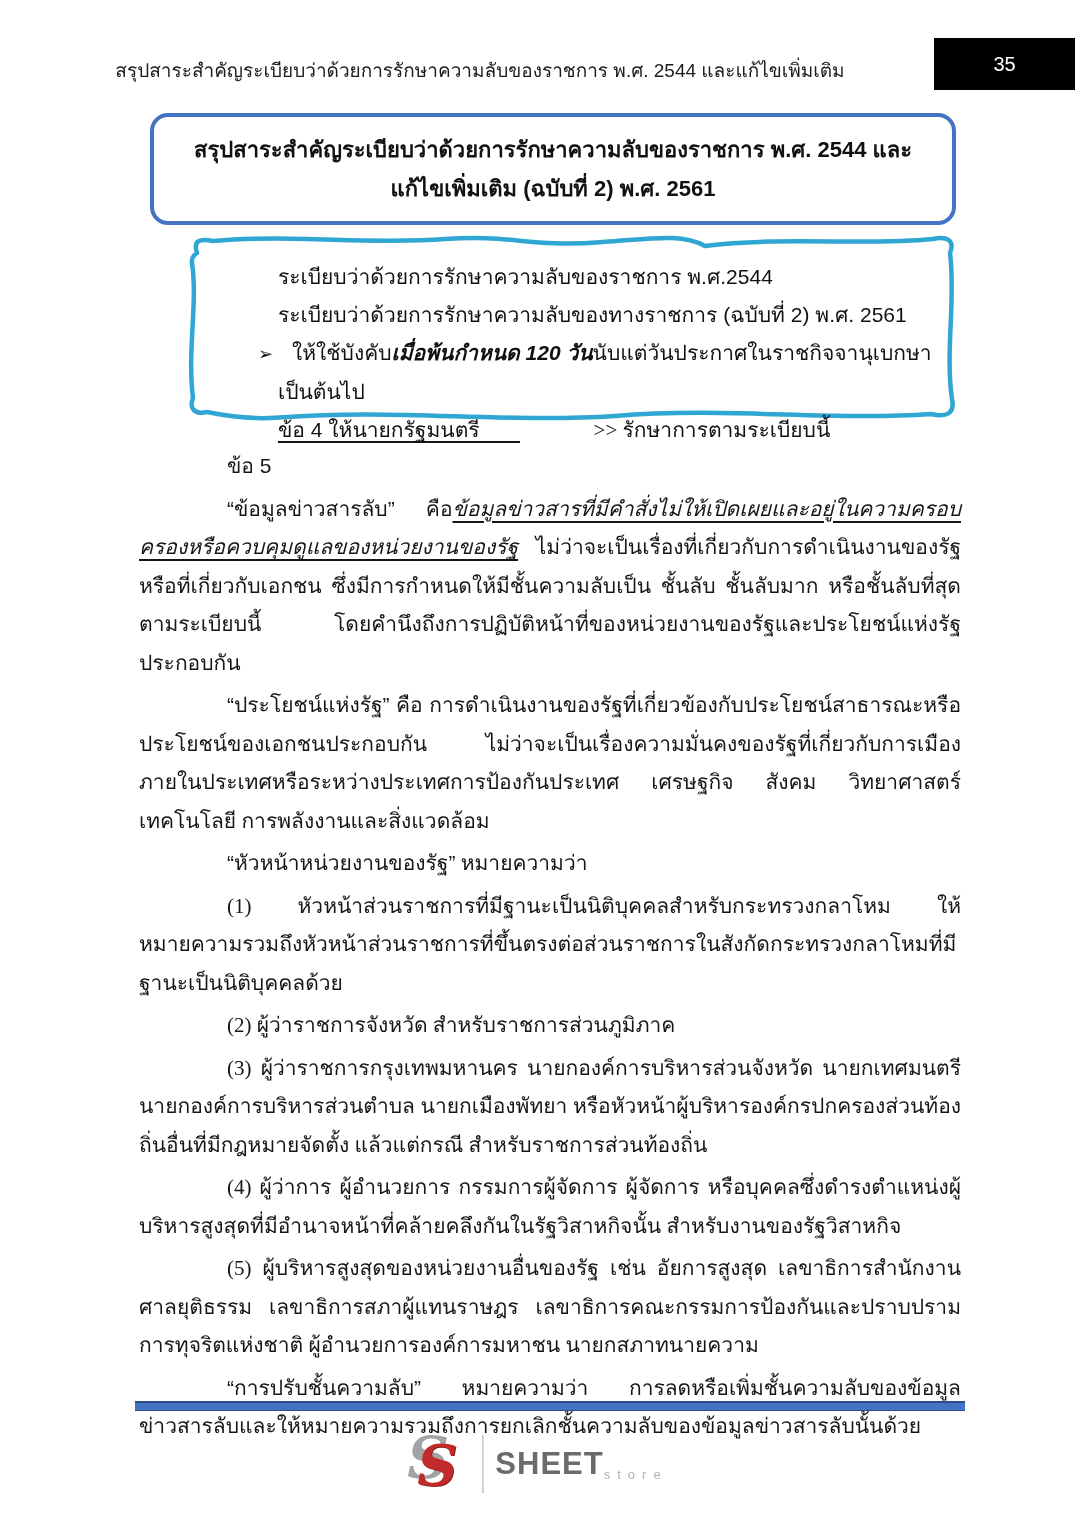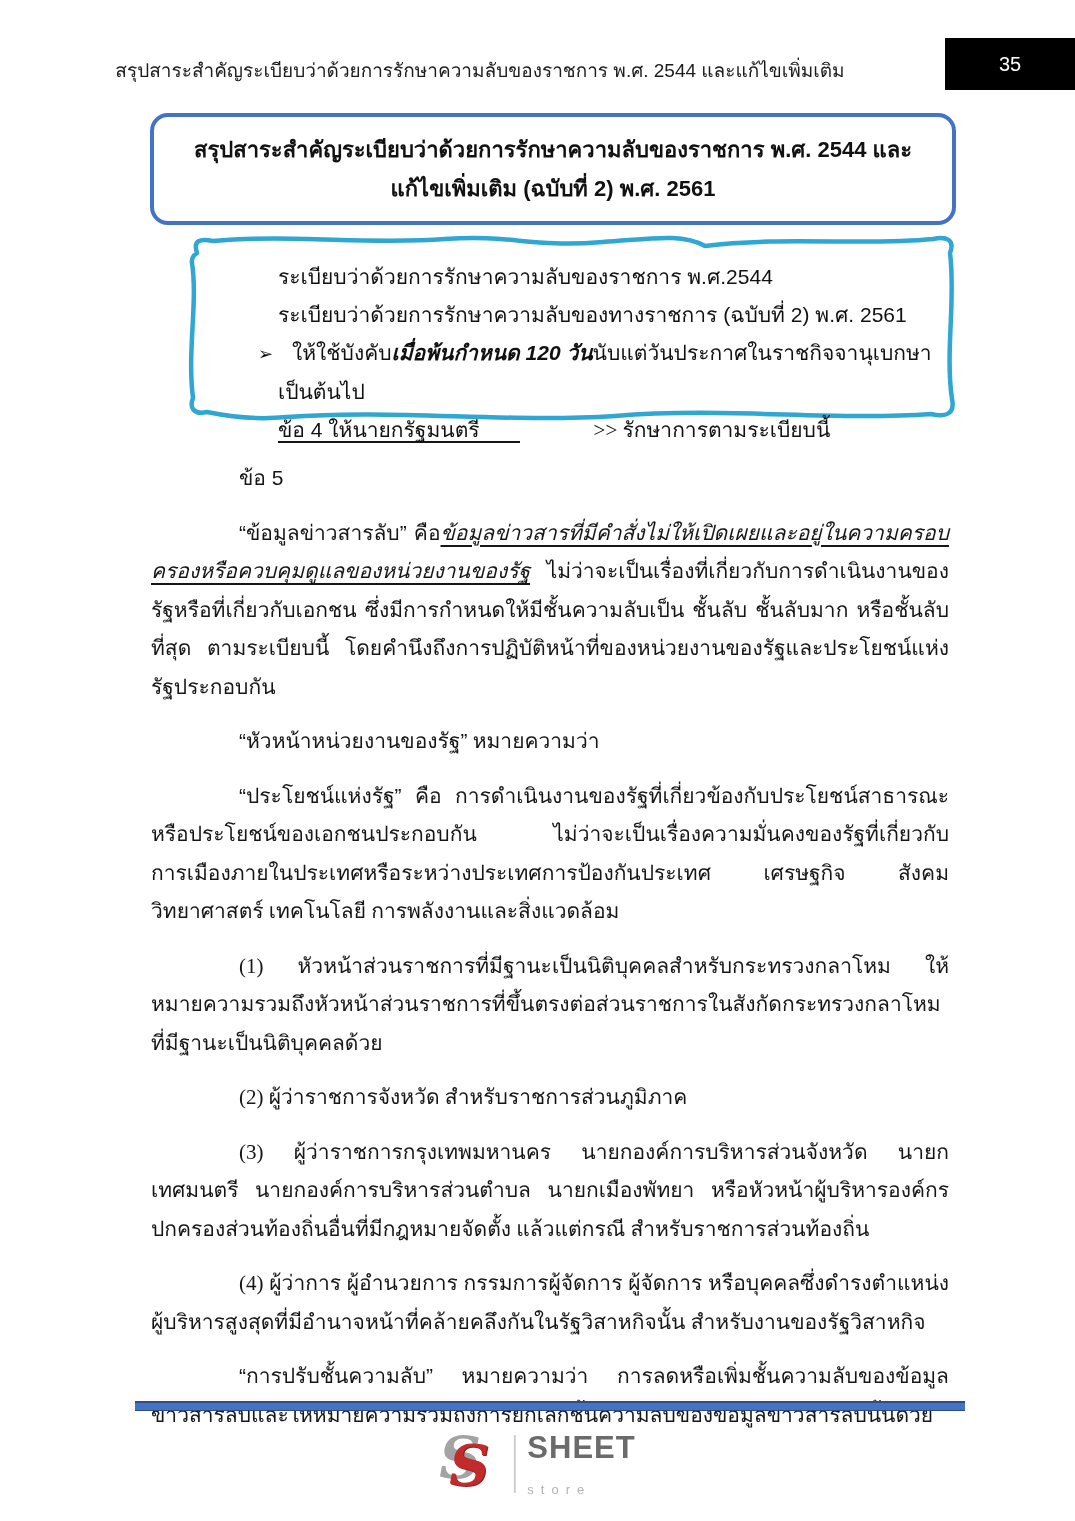--- a/index.html
+++ b/index.html
@@ -11,21 +11,21 @@
     font-family:"Liberation Sans","DejaVu Sans",sans-serif;
     color:#161616;
     overflow:hidden;
   }
   
   .running-header{
     position:absolute;top:55px;left:0;width:960px;
     text-align:center;font-size:19px;color:#1c1c1c;
   }
   .page-number-box{
-    position:absolute;top:38px;right:0;width:130px;height:52px;
+    position:absolute;top:38px;right:0;width:141px;height:52px;
     background:#000000;color:#ffffff;
     display:flex;align-items:center;justify-content:center;
     font-size:20px;
   }
   
   .title-box{
     position:absolute;top:113px;left:150px;width:806px;
     box-sizing:border-box;
     border:4px solid #4472C4;border-radius:18px;
     padding:13px 26px;
@@ -61,21 +61,21 @@
     font-weight:400;
     border-bottom:2.5px solid #151515;
     padding-right:40px;
   }
   .gap{margin-left:74px;}
   
   .body-text{
     position:absolute;top:443px;left:135px;width:830px;
     font-size:21px;line-height:38.5px;text-align:justify;
   }
-  .body-text p{margin:16px;text-indent:88px;}
+  .body-text p{margin:4px;text-indent:88px;}
   .body-text p.spaced{margin-top:18px;}
   
   .footer-rule{
     position:absolute;top:1401px;left:135px;width:830px;height:7px;
     background:#4472C4;
     border-top:2px solid #2c4d85;
     border-bottom:1px solid #2c4d85;
   }
   .logo{
     position:absolute;top:1426px;left:50%;transform:translateX(-50%);
@@ -88,21 +88,21 @@
     font-weight:900;font-style:italic;font-size:58px;
     color:#a3a3a3;
   }
   .logo-mark .s-red{
     position:absolute;left:10px;top:6px;
     font-family:"DejaVu Serif",serif;
     font-weight:900;font-style:italic;font-size:56px;
     color:#c22b2b;text-shadow:1px 1px 0 #8e1f1f;
   }
   .logo-divider{width:2px;height:58px;background:#cfcfcf;}
-  .logo-text{display:flex;flex-direction:column;line-height:1;}
+  .logo-text{display:flex;flex-direction:row;line-height:1;}
   .logo-name{
     font-size:31px;font-weight:700;color:#6b6b6b;letter-spacing:1px;
   }
   .logo-sub{
     font-size:13px;color:#b3b3b3;letter-spacing:7px;margin-top:20px;
   }
 </style>
 </head>
 <body>
 
@@ -140,26 +140,27 @@
         <p><span class="bold">ระเบียบว่าด้วยการรักษาความลับของราชการ พ.ศ.2544</span></p>
         <p><span class="bold">ระเบียบว่าด้วยการรักษาความลับของทางราชการ (ฉบับที่ 2) พ.ศ. 2561</span></p>
         <p><span class="arrow">➢</span><span class="normal">ให้ใช้บังคับ</span><span class="bold-italic">เมื่อพ้นกำหนด 120 วัน</span><span class="normal">นับแต่วันประกาศในราชกิจจานุเบกษาเป็นต้นไป</span></p>
         <p><span class="bold-underline">ข้อ 4 ให้นายกรัฐมนตรี</span><span class="normal gap">&gt;&gt; รักษาการตามระเบียบนี้</span></p>
       </div>
   </div>
 
   <div class="body-text" id="body-content">
       <p><span class="bold">ข้อ 5</span></p>
       <p><span class="bold">“ข้อมูลข่าวสารลับ”</span><span class="normal"> คือ</span><span class="italic-underline">ข้อมูลข่าวสารที่มีคำสั่งไม่ให้เปิดเผยและอยู่ในความครอบครองหรือควบคุมดูแลของหน่วยงานของรัฐ</span><span class="normal"> ไม่ว่าจะเป็นเรื่องที่เกี่ยวกับการดำเนินงานของรัฐหรือที่เกี่ยวกับเอกชน ซึ่งมีการกำหนดให้มีชั้นความลับเป็น ชั้นลับ ชั้นลับมาก หรือชั้นลับที่สุด ตามระเบียบนี้ โดยคำนึงถึงการปฏิบัติหน้าที่ของหน่วยงานของรัฐและประโยชน์แห่งรัฐประกอบกัน</span></p>
+      <p><span class="bold">“ประโยชน์แห่งรัฐ”</span><span class="normal"> คือ การดำเนินงานของรัฐที่เกี่ยวข้องกับประโยชน์สาธารณะหรือประโยชน์ของเอกชนประกอบกัน ไม่ว่าจะเป็นเรื่องความมั่นคงของรัฐที่เกี่ยวกับการเมืองภายในประเทศหรือระหว่างประเทศการป้องกันประเทศ เศรษฐกิจ สังคม วิทยาศาสตร์ เทคโนโลยี การพลังงานและสิ่งแวดล้อม</span></p>
       <p><span class="bold">“หัวหน้าหน่วยงานของรัฐ”</span><span class="normal"> หมายความว่า</span></p>
-      <p><span class="bold">“ประโยชน์แห่งรัฐ”</span><span class="normal"> คือ การดำเนินงานของรัฐที่เกี่ยวข้องกับประโยชน์สาธารณะหรือประโยชน์ของเอกชนประกอบกัน ไม่ว่าจะเป็นเรื่องความมั่นคงของรัฐที่เกี่ยวกับการเมืองภายในประเทศหรือระหว่างประเทศการป้องกันประเทศ เศรษฐกิจ สังคม วิทยาศาสตร์ เทคโนโลยี การพลังงานและสิ่งแวดล้อม</span></p>
       <p><span class="normal">(1) หัวหน้าส่วนราชการที่มีฐานะเป็นนิติบุคคลสำหรับกระทรวงกลาโหม ให้หมายความรวมถึงหัวหน้าส่วนราชการที่ขึ้นตรงต่อส่วนราชการในสังกัดกระทรวงกลาโหมที่มีฐานะเป็นนิติบุคคลด้วย</span></p>
       <p><span class="normal">(2) ผู้ว่าราชการจังหวัด สำหรับราชการส่วนภูมิภาค</span></p>
       <p><span class="normal">(3) ผู้ว่าราชการกรุงเทพมหานคร นายกองค์การบริหารส่วนจังหวัด นายกเทศมนตรี นายกองค์การบริหารส่วนตำบล นายกเมืองพัทยา หรือหัวหน้าผู้บริหารองค์กรปกครองส่วนท้องถิ่นอื่นที่มีกฎหมายจัดตั้ง แล้วแต่กรณี สำหรับราชการส่วนท้องถิ่น</span></p>
       <p><span class="normal">(4) ผู้ว่าการ ผู้อำนวยการ กรรมการผู้จัดการ ผู้จัดการ หรือบุคคลซึ่งดำรงตำแหน่งผู้บริหารสูงสุดที่มีอำนาจหน้าที่คล้ายคลึงกันในรัฐวิสาหกิจนั้น สำหรับงานของรัฐวิสาหกิจ</span></p>
+      <p><span class="normal">(5) ผู้บริหารสูงสุดของหน่วยงานอื่นของรัฐ เช่น อัยการสูงสุด เลขาธิการสำนักงานศาลยุติธรรม เลขาธิการสภาผู้แทนราษฎร เลขาธิการคณะกรรมการป้องกันและปราบปรามการทุจริตแห่งชาติ ผู้อำนวยการองค์การมหาชน นายกสภาทนายความ</span></p>
       <p><span class="bold">“การปรับชั้นความลับ”</span><span class="normal"> หมายความว่า การลดหรือเพิ่มชั้นความลับของข้อมูลข่าวสารลับและให้หมายความรวมถึงการยกเลิกชั้นความลับของข้อมูลข่าวสารลับนั้นด้วย</span></p>
     </div>
 
   <div class="footer-rule"></div>
 
   <div class="logo">
     <div class="logo-mark">
       <span class="s-shadow">S</span>
       <span class="s-red">S</span>
     </div>

